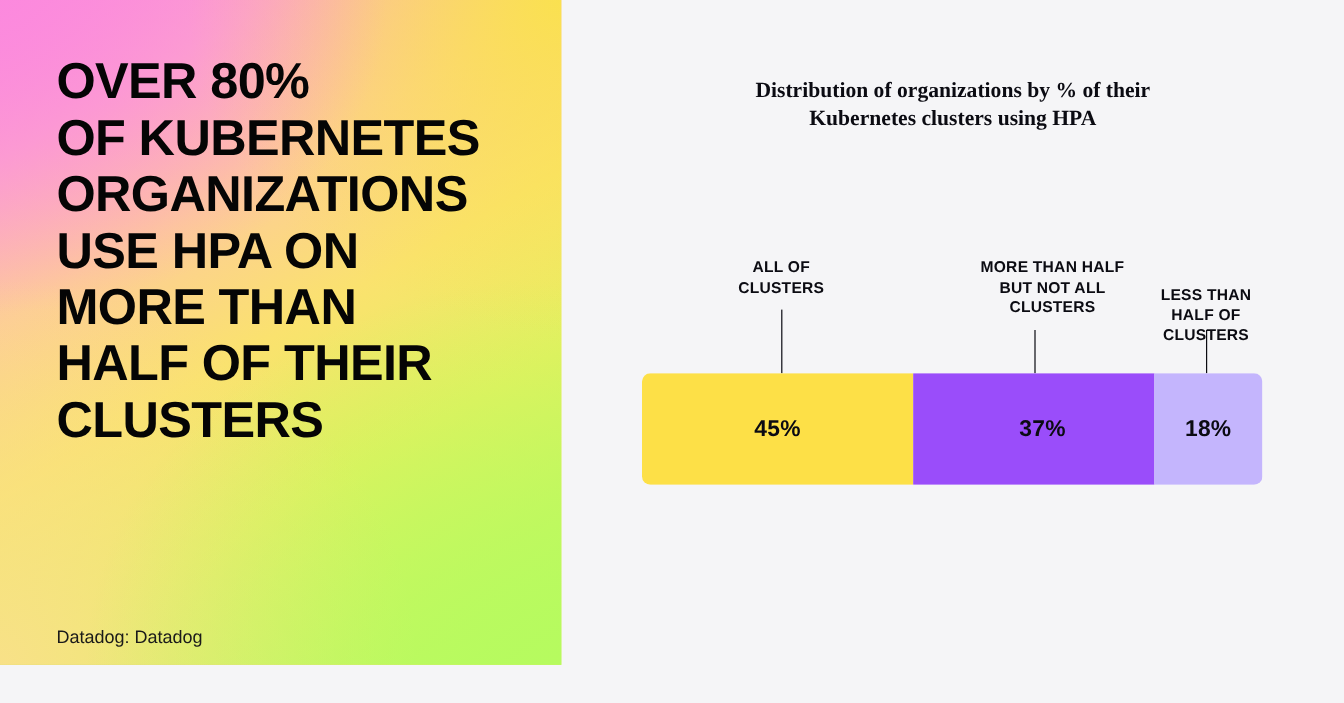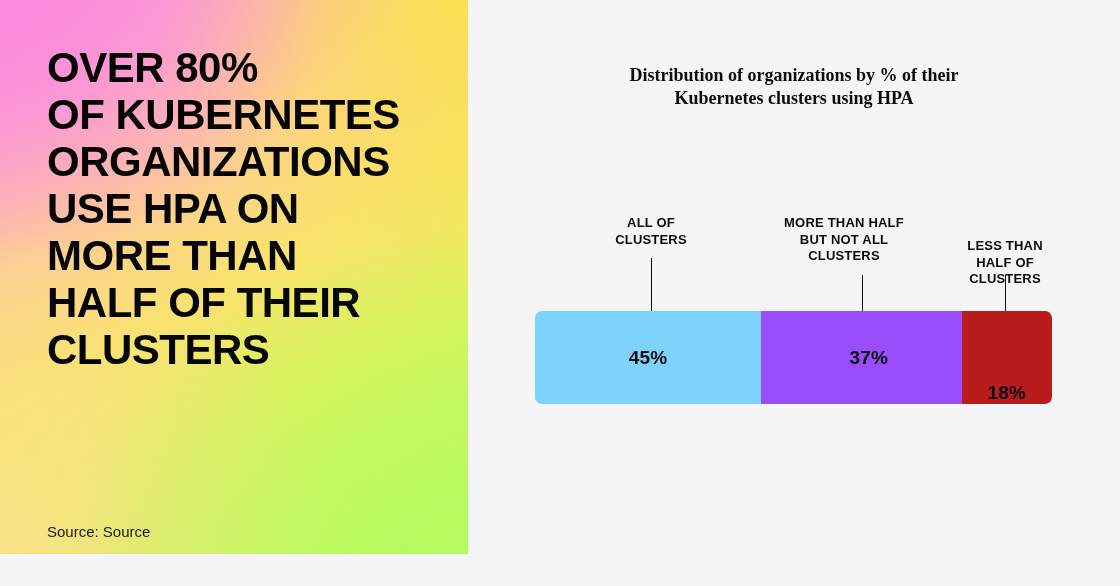--- a/index.html
+++ b/index.html
@@ -163,51 +163,51 @@
 <div class="canvas">
 
   <section class="left-panel">
     <h1 class="headline">OVER 80%
 OF KUBERNETES
 ORGANIZATIONS
 USE HPA ON
 MORE THAN
 HALF OF THEIR
 CLUSTERS</h1>
-    <div class="source">Source: Source</div>
+    <div class="source">Datadog: Datadog</div>
   </section>
 
   <section class="right-panel">
     <h2 class="chart-title">Distribution of organizations by % of their
 Kubernetes clusters using HPA</h2>
 
     <div class="chart-area">
 
       <div class="callout" style="left:123px; top:215px; width:120px;">ALL OF
 CLUSTERS</div>
       <div class="leader" style="left:183px; top:258px; height:53px;"></div>
 
-      <div class="callout" style="left:306px; top:215px; width:140px;">MORE THAN HALF
+      <div class="callout" style="left:339px; top:215px; width:140px;">MORE THAN HALF
 BUT NOT ALL
 CLUSTERS</div>
       <div class="leader" style="left:394px; top:275px; height:36px;"></div>
 
       <div class="callout" style="left:477px; top:215px; width:120px;margin-top:23px;">LESS THAN
 HALF OF
 CLUSTERS</div>
       <div class="leader" style="left:537px; top:275px; height:36px;"></div>
 
       <div class="bar">
-        <div class="seg" style="width:45%; background:#7dd3fc;">
+        <div class="seg" style="width:45%; background:#fde047;">
           <span class="seg-value">45%</span>
         </div>
         <div class="seg" style="width:37%; background:#9a4dfa;padding-left:15px;">
           <span class="seg-value">37%</span>
         </div>
-        <div class="seg" style="width:18%; background:#b91c1c;align-items:flex-end;">
+        <div class="seg" style="width:18%; background:#c4b5fd;">
           <span class="seg-value">18%</span>
         </div>
       </div>
 
     </div>
   </section>
 
 </div>
 
 </body></html>

